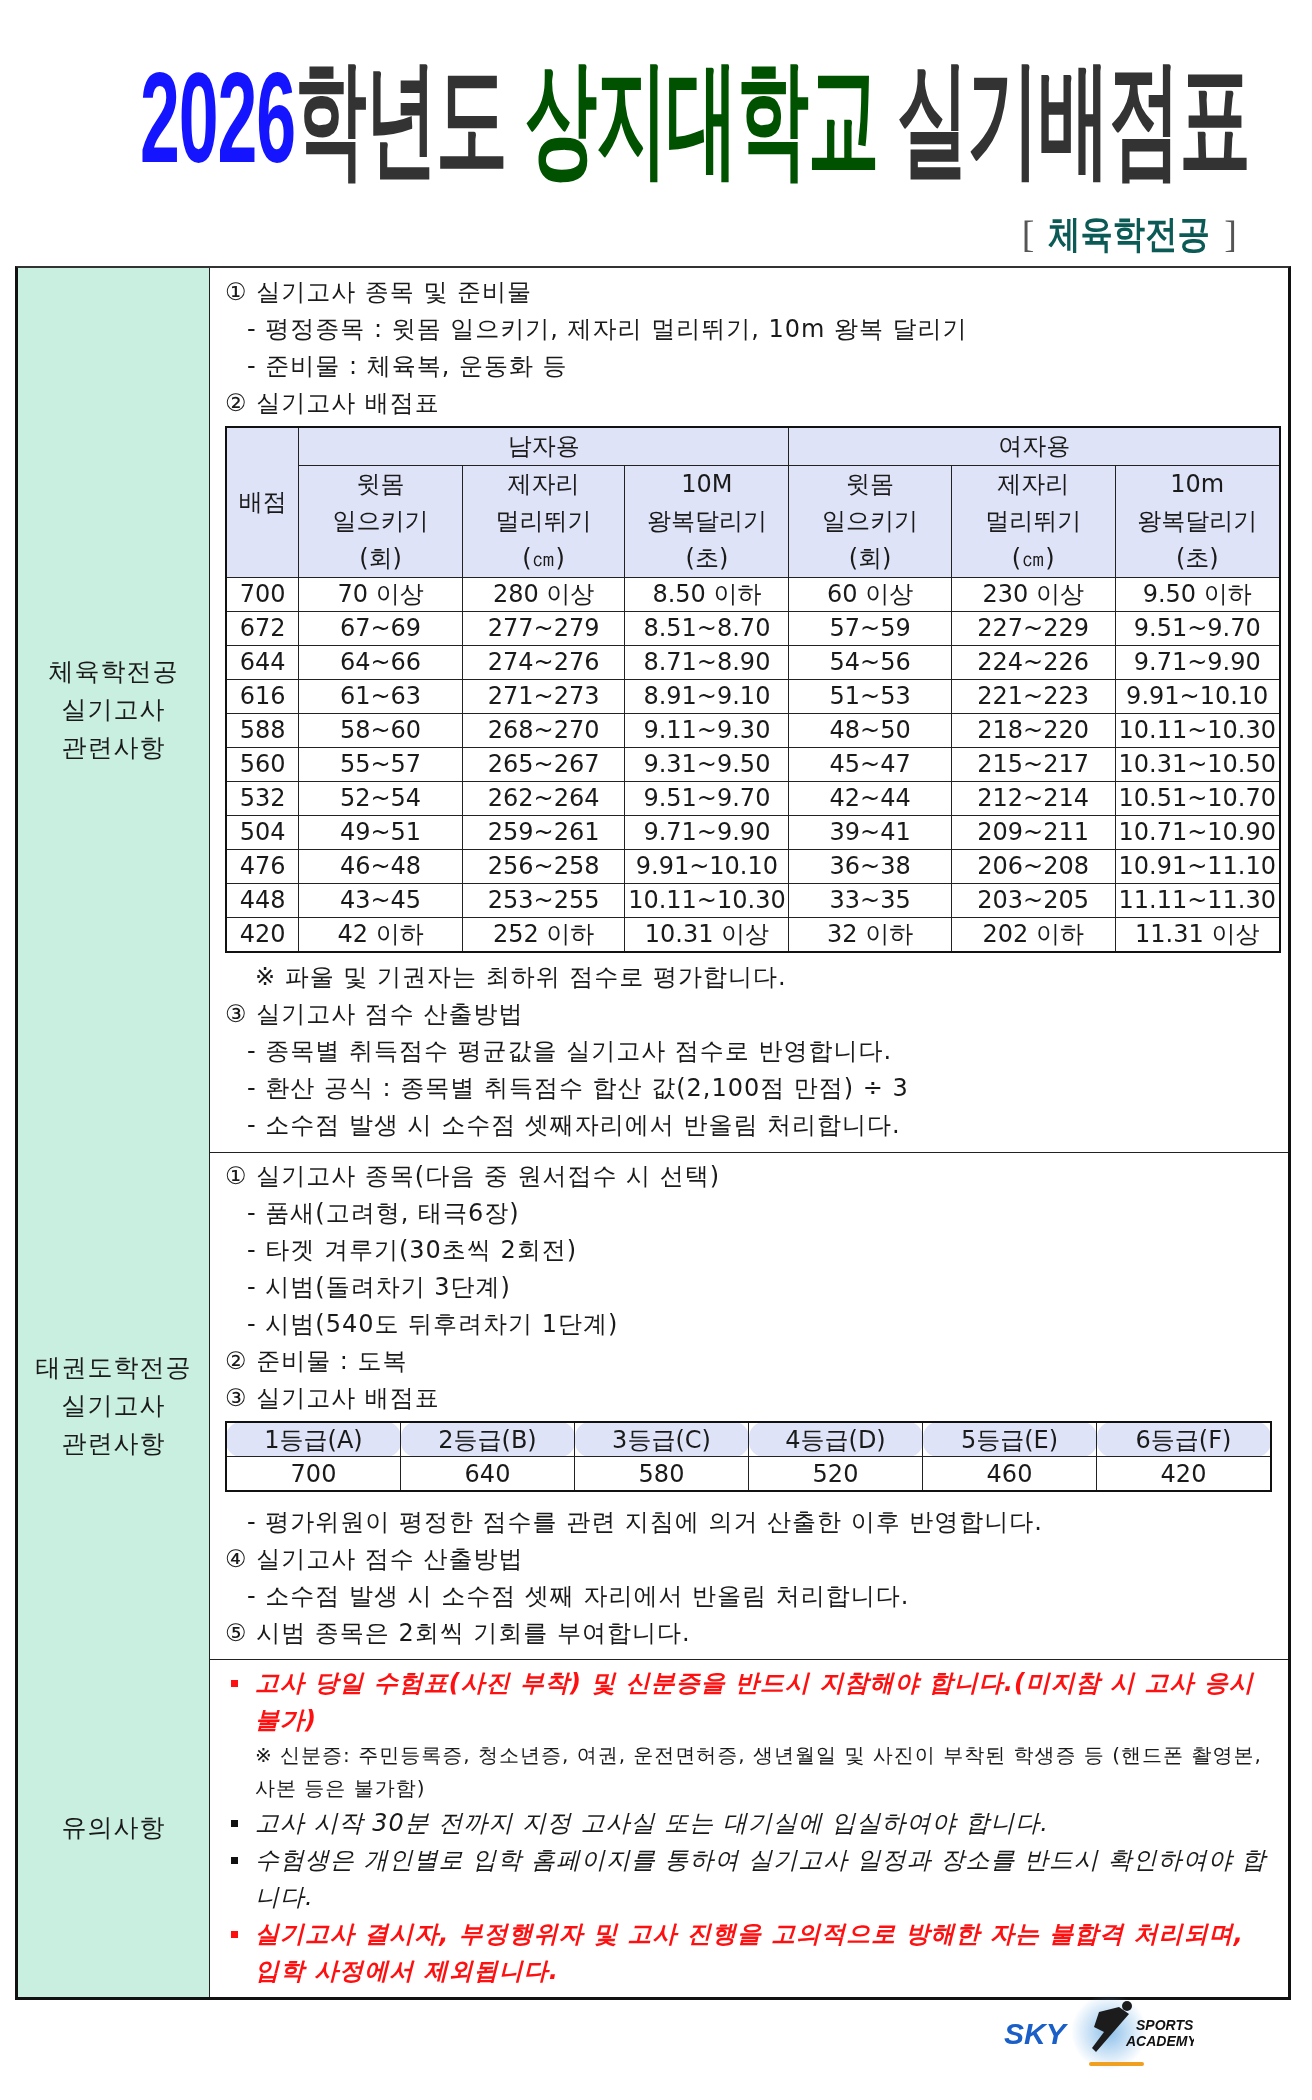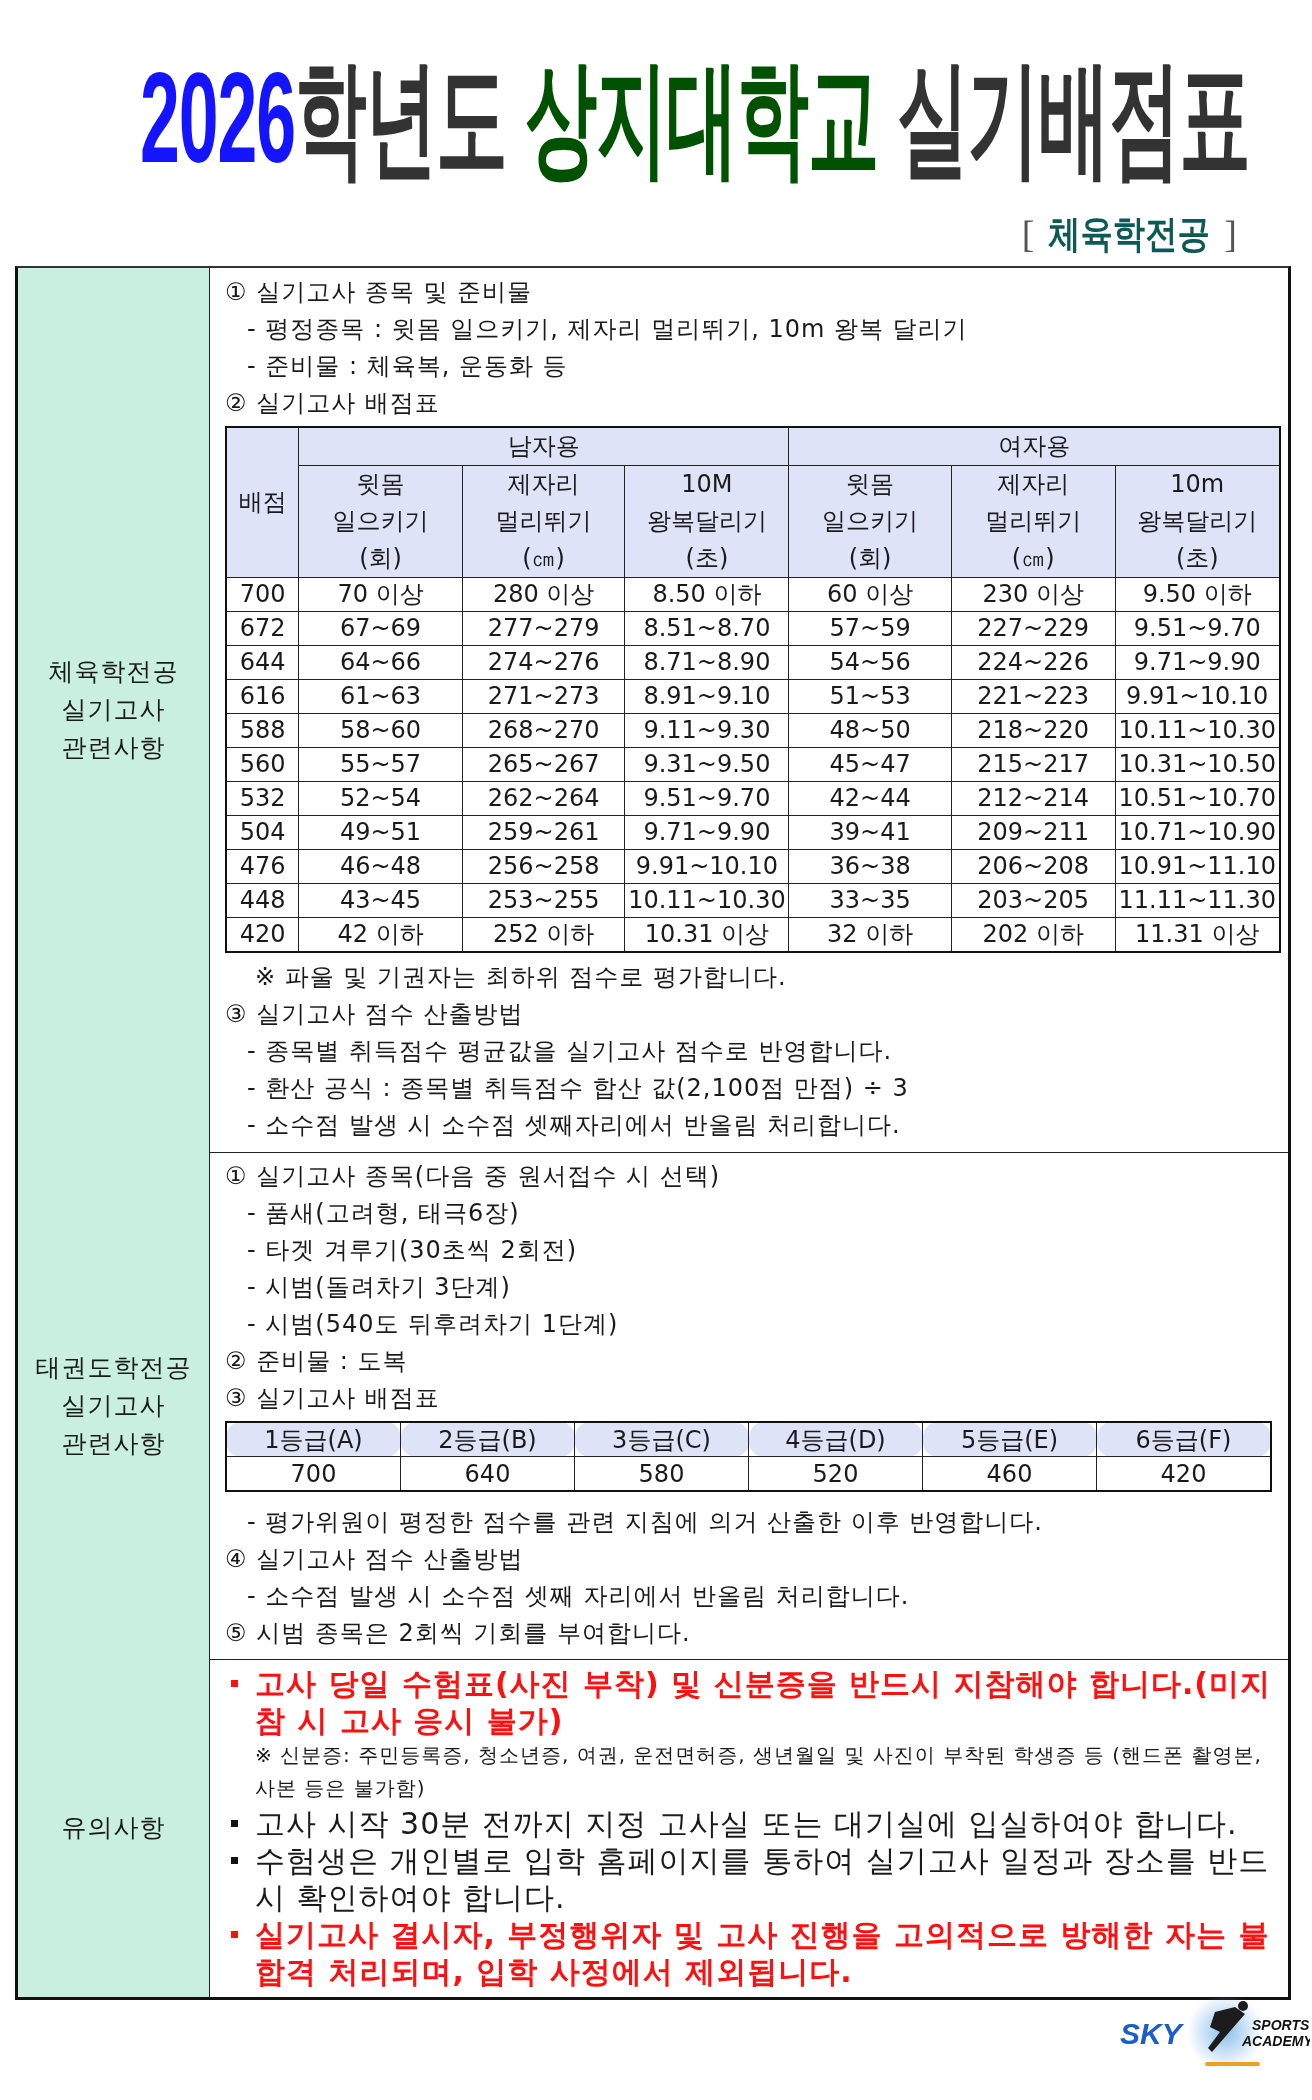--- a/index.html
+++ b/index.html
@@ -28,26 +28,26 @@
   .line.sub { padding-left:22px; }
   .line.note { padding-left:30px; }
   .score-table { border-collapse:collapse; margin:4px 0 6px 0; font-size:24px; text-align:center; }
   .score-table td, .score-table th { border:1.2px solid #222; padding:0; font-weight:normal; }
   .score-table thead th { background:#dfe3f7; line-height:37px; }
   .score-table tbody td { line-height:33px; height:33px; }
   .score-table { border:2px solid #111; }
   .grade-table { border-collapse:collapse; font-size:24px; text-align:center; margin:4px 0 12px 0; border:2px solid #111; }
   .grade-table th, .grade-table td { border:1.2px solid #222; width:174px; height:33px; padding:0; font-weight:normal; }
   .grade-table th { background:#dfe3f7;border-radius:15px; }
-  .bullet { position:relative; padding-left:30px; font-size:30px; line-height:37px; letter-spacing:1px; }
+  .bullet { position:relative; padding-left:30px; font-size:24px; line-height:37px; letter-spacing:1px;font-style:italic; }
   .bullet .sq { position:absolute; left:6px; top:15px; width:7px; height:7px; background:#111; }
   .bullet.red { color:#ff1010; font-weight:bold; }
   .bullet.red .sq { background:#ff1010; }
   .fine { font-size:20px; line-height:33px; padding-left:30px; text-indent:0; letter-spacing:1px; }
-  .logo { position:absolute; left:1120px; top:1992px; width:190px; height:80px; }
+  .logo { position:absolute; left:1004px; top:1992px; width:190px; height:80px; }
 </style>
 </head>
 <body>
 
 <div class="title">
   <span class="title-inner">
     <span class="t-year">2026</span><span class="t-dark">학년도 </span><span class="t-green">상지대학교</span><span class="t-dark"> 실기배점표</span>
   </span>
 </div>
 <div class="subtitle">

